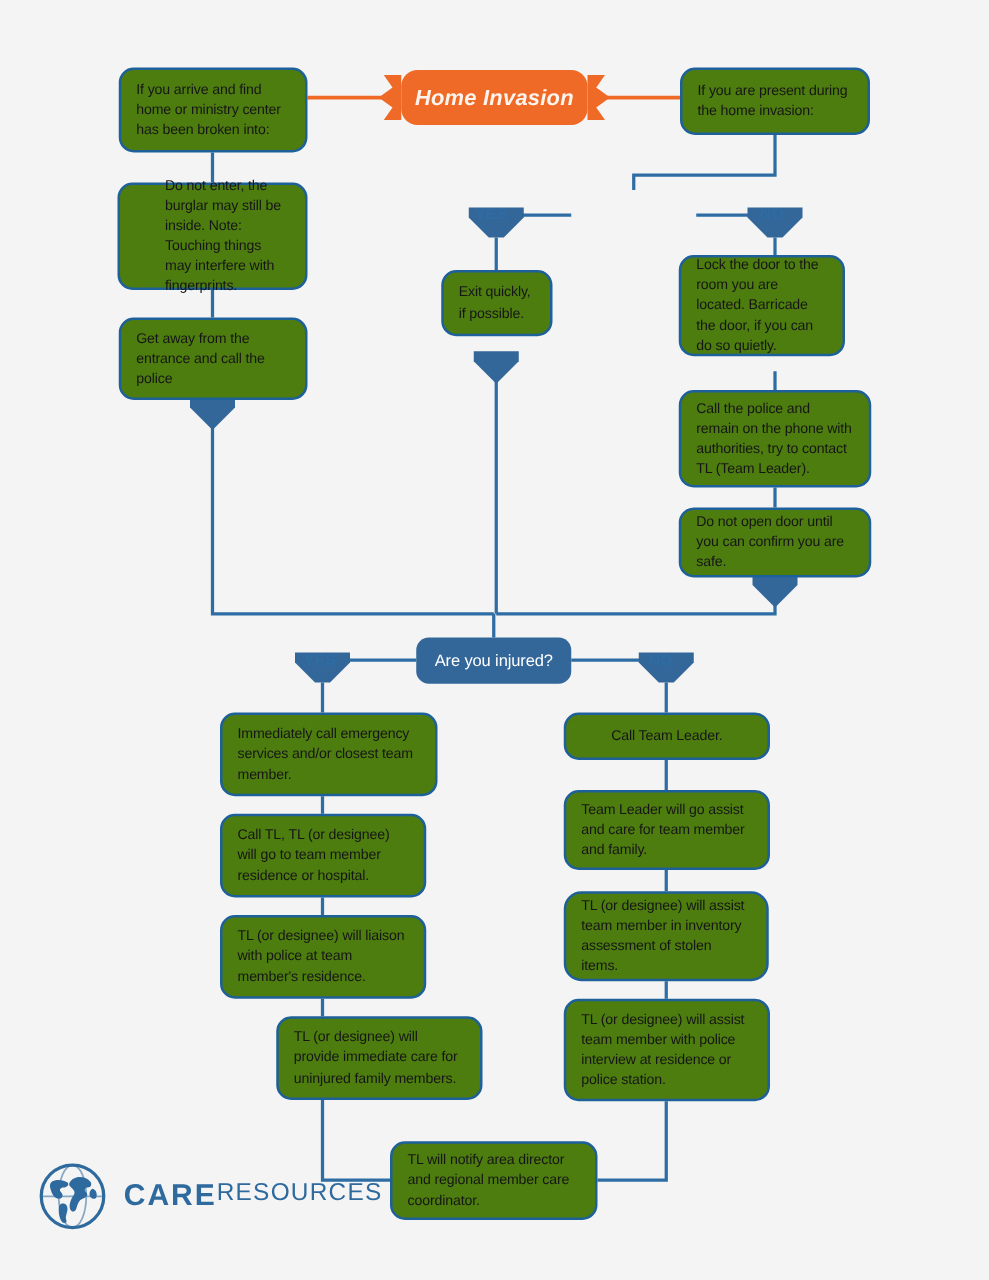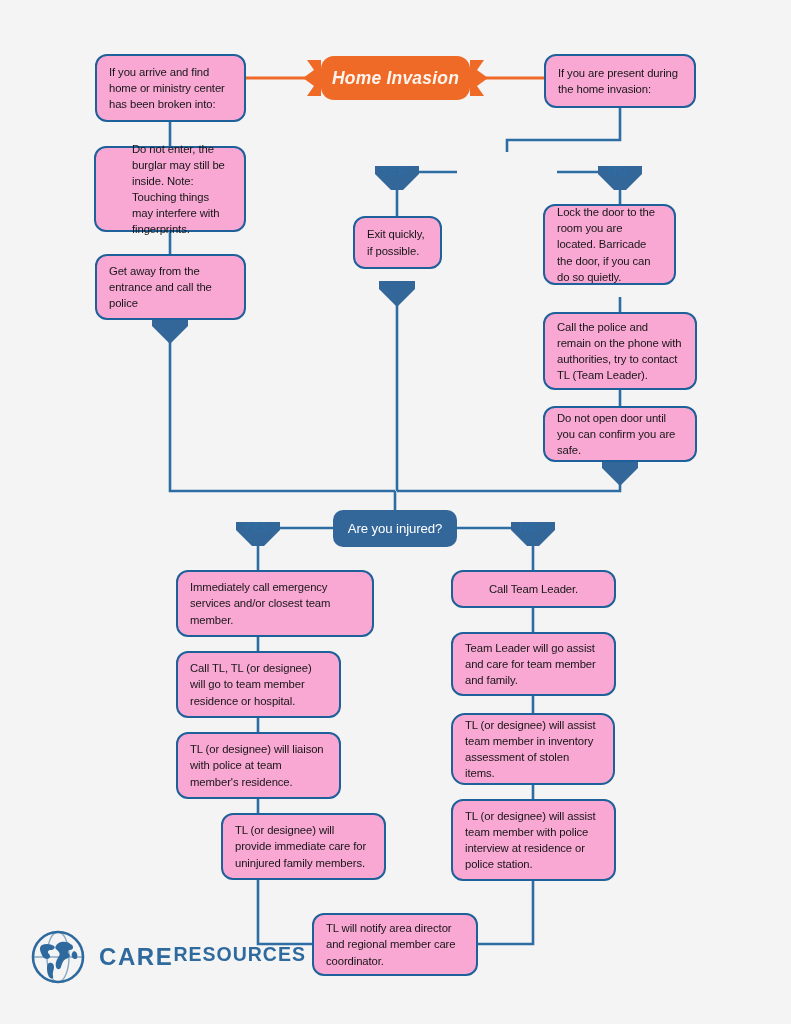--- a/index.html
+++ b/index.html
@@ -9,21 +9,21 @@
     font-family:"Liberation Sans", sans-serif;
     overflow:hidden;
   }
   #stage{ position:relative; width:791px; height:1024px; }
 
   svg#wires{ position:absolute; left:0; top:0; width:791px; height:1024px; }
 
   
   .box{
     position:absolute;
-    background:#f9a8d4;
+    background:#4d7c0f;
     border:2px solid #1e6099;
     border-radius:12px;
     color:#161616;
     font-size:11.3px;
     line-height:1.42;
     letter-spacing:-0.1px;
     padding:9px 12px;
     display:flex;
     align-items:center;
   }
@@ -66,21 +66,21 @@
     font-weight:bold;
     font-style:italic;
     letter-spacing:0.2px;
     z-index:3;
   }
 
   
   #logo{ position:absolute; left:30px; top:929px; display:flex; align-items:center; gap:13px; }
   #logo .ltext{ display:flex; flex-direction:row; line-height:1.02; }
   #logo .l1{ color:#2f6a9e; font-size:24px; font-weight:bold; letter-spacing:1.6px; }
-  #logo .l2{ color:#2f6a9e; font-size:19.5px; font-weight:bold; letter-spacing:1.0px; }
+  #logo .l2{ color:#2f6a9e; font-size:19.5px; font-weight:normal; letter-spacing:1.0px; }
 </style>
 </head>
 <body>
 
 <div id="stage">
 
   <svg id="wires" viewBox="0 0 791 1024">
     <g stroke="#2e6da4" stroke-width="2.6" fill="none">
 
       <line x1="246" y1="78" x2="312" y2="78" stroke="#ee6a26" stroke-width="3"></line>
@@ -192,21 +192,21 @@
   <div class="box" style="left:543px; top:406px; width:154px; height:56px;">
     <span>Do not open door until you can confirm you are safe.</span>
   </div>
 
   <div class="decision" style="left:333px; top:510px; width:124px; height:37px;">
     <span>Are you injured?</span>
   </div>
   <div class="blabel" style="left:243px; top:521px;">YES</div>
   <div class="blabel" style="left:519px; top:521px;">NO</div>
 
-  <div class="box" style="left:176px; top:570px; width:198px; height:67px;">
+  <div class="box" style="left:176px; top:570px; width:174px; height:67px;">
     <span>Immediately call emergency services and/or closest team member.</span>
   </div>
   <div class="box" style="left:176px; top:651px; width:165px; height:67px;">
     <span>Call TL, TL (or designee) will go to team member residence or hospital.</span>
   </div>
   <div class="box" style="left:176px; top:732px; width:165px; height:67px;">
     <span>TL (or designee) will liaison with police at team member's residence.</span>
   </div>
   <div class="box" style="left:176px; top:813px; width:165px; height:67px;margin-left:45px;">
     <span>TL (or designee) will provide immediate care for uninjured family members.</span>

